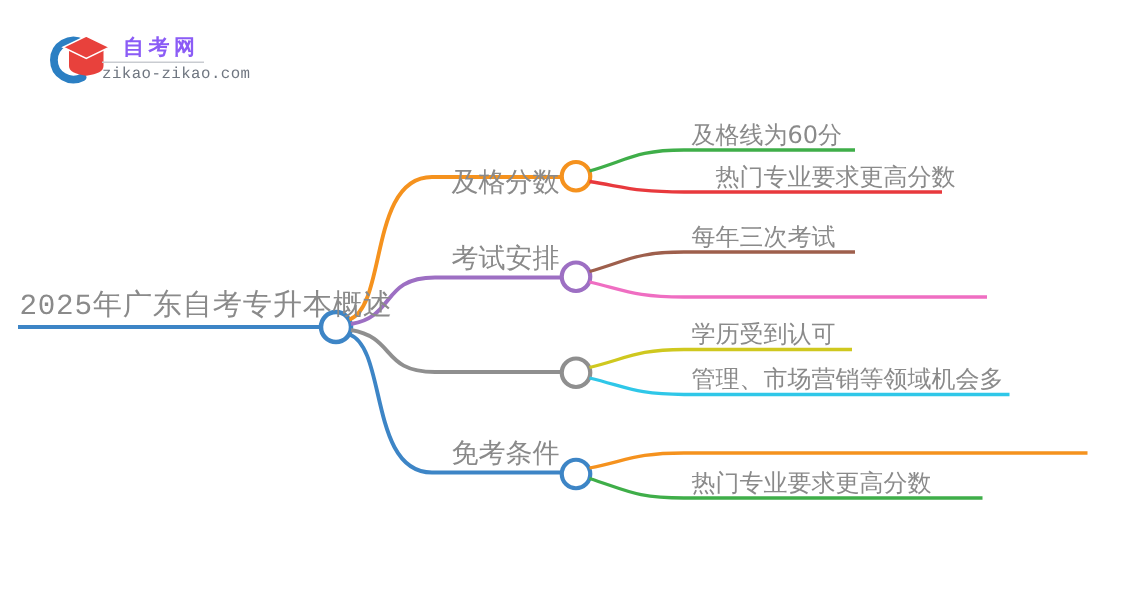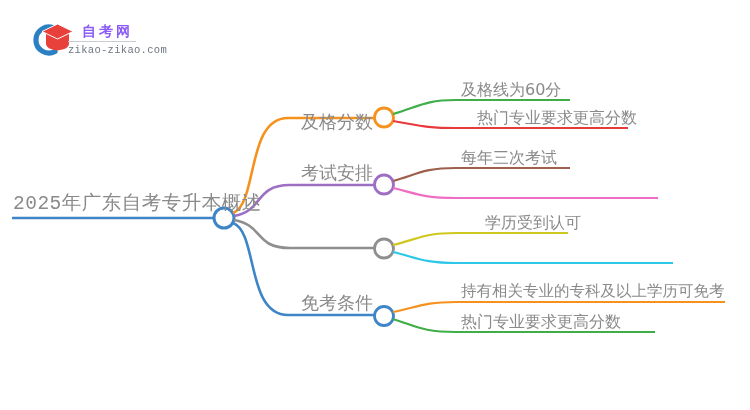--- a/index.html
+++ b/index.html
@@ -64,19 +64,19 @@
 
   <div class="label root-label" style="left:13px;top:194px;font-family:Liberation Mono, monospace;">2025年广东自考专升本概述</div>
 
   <div class="label branch-label" style="left:301px;top:112px;">及格分数</div>
   <div class="label leaf-label" style="left:461px;top:81px;">及格线为60分</div>
   <div class="label leaf-label" style="left:461px;top:109px;margin-left:16px;">热门专业要求更高分数</div>
 
   <div class="label branch-label" style="left:301px;top:163px;">考试安排</div>
   <div class="label leaf-label" style="left:461px;top:149px;">每年三次考试</div>
 
-  <div class="label leaf-label" style="left:461px;top:214px;margin-left:24px;">学历受到认可</div>
+  <div class="label leaf-label" style="left:461px;top:214px;">学历受到认可</div>
+  <div class="label leaf-label" style="left:461px;top:244px;">管理、市场营销等领域机会多</div>
 
   <div class="label branch-label" style="left:301px;top:293px;">免考条件</div>
-  <div class="label leaf-label" style="left:461px;top:283px;font-size:15.5px;">持有相关专业的专科及以上学历可免考</div>
   <div class="label leaf-label" style="left:461px;top:313px;">热门专业要求更高分数</div>
 
 </div>
 
 </body></html>

